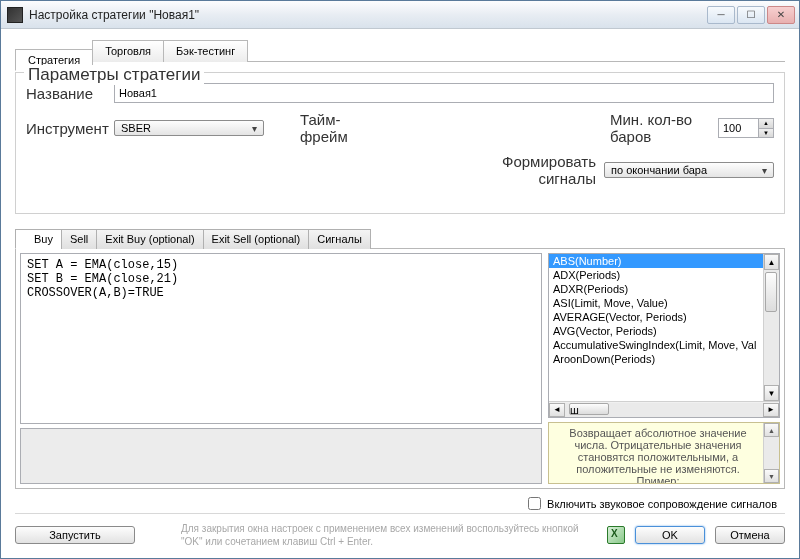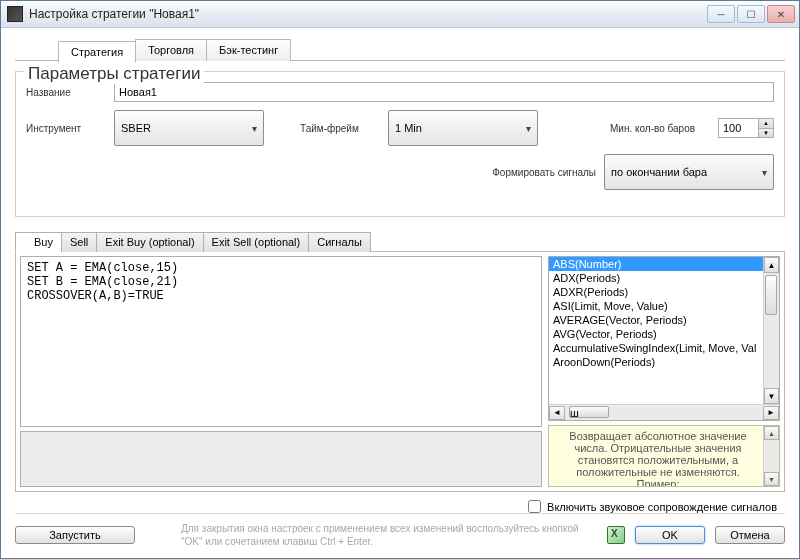--- a/index.html
+++ b/index.html
@@ -62,50 +62,49 @@
   background: linear-gradient(to bottom,#fff,#ececec);
   margin-right:-1px;
   position:relative;
   top:1px;
   cursor:default;
   font-size:11px;
 }
 .tab.active {
   background:#fff;
   border-bottom:1px solid #fff;
-  top:3px;
-  margin-left:43px;
+  top:10px;
 }
 .fieldset {
   border:1px solid #d0d0d0;
   margin-top:10px;
   padding: 10px 10px 10px 10px;
   position:relative;
 }
 .fieldset > .legend {
   position:absolute;
   top:-8px; left:8px;
   background:#fff;
   padding:0 4px;
   font-size:17px;
   color:#333;
 }
 .row { display:flex; align-items:center; gap:8px; margin-bottom:8px; }
 .row:last-child { margin-bottom:16px; }
-.label { width:80px; font-size:10px; color:#333; }
+.label { width:80px; font-size:15px; color:#333; }
 .textinput {
   flex:1;
   height:20px;
   border:1px solid #abadb3;
   background:#fff;
   padding:0 4px;
   font-size:11px;
 }
 .select {
-  height:36px;
+  height:16px;
   border:1px solid #8c8c8c;
   background: linear-gradient(to bottom,#fdfdfd,#e4e4e4);
   padding:0 22px 0 6px;
   font-size:11px;
   position:relative;
   display:flex;
   align-items:center;
   cursor:default;
   border-radius:2px;
 }
@@ -346,21 +345,20 @@
         <div class="label">Название</div>
         <input class="textinput" value="Новая1" style="">
       </div>
 
       <div class="row">
         <div class="label">Инструмент</div>
         <div class="select" style="width:150px">SBER</div>
 
         <div style="width:20px"></div>
         <div class="label" style="width:80px">Тайм-фрейм</div>
-        <div class="select" style="width:150px">1 Min</div>
 
         <div style="flex:1"></div>
         <div class="label" style="width:100px">Мин. кол-во баров</div>
         <div class="numupdown">
           <input value="100" style="">
           <div class="spinners">
             <div>▲</div>
             <div>▼</div>
           </div>
         </div>

